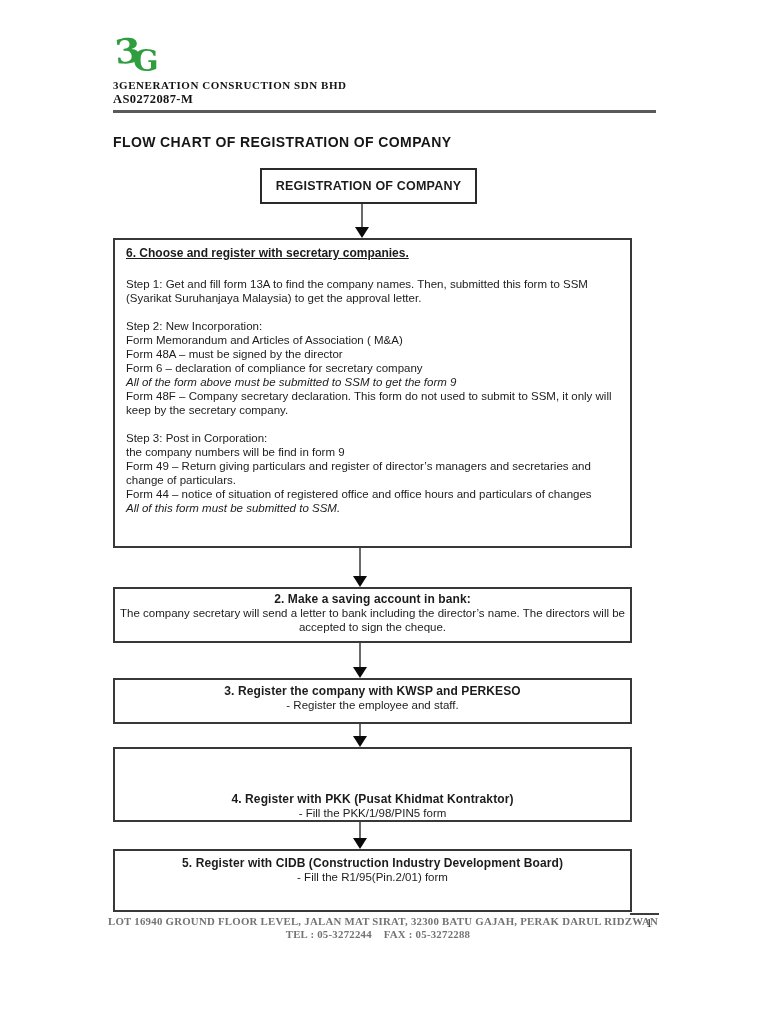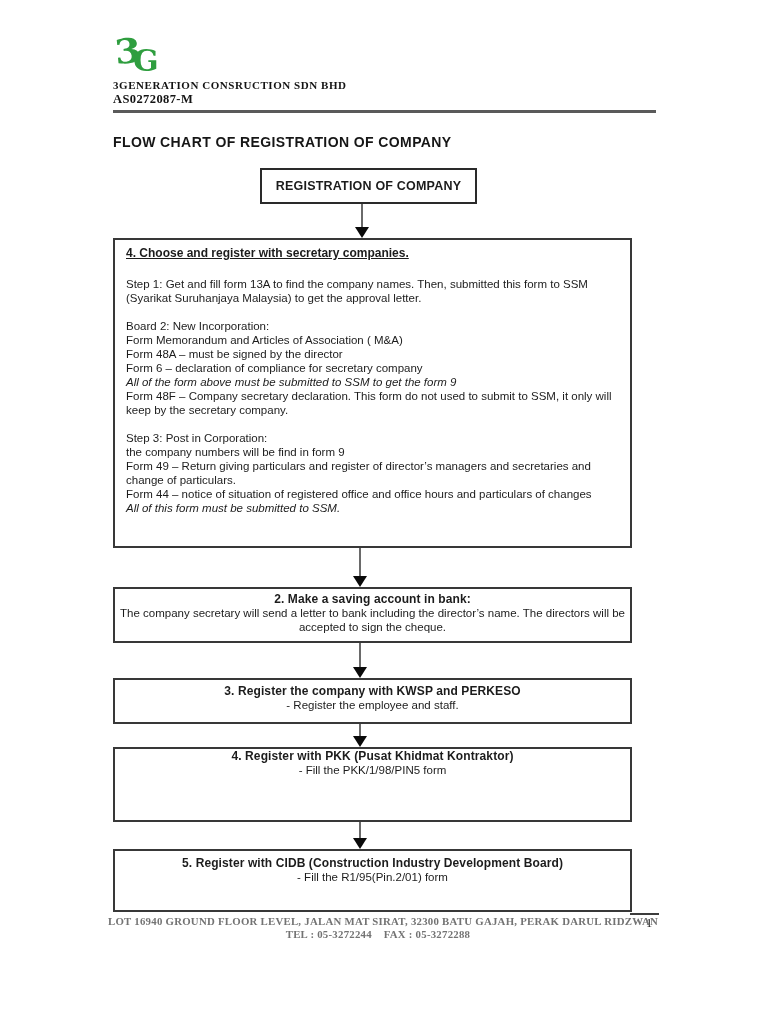--- a/index.html
+++ b/index.html
@@ -66,21 +66,21 @@
     font-size: 12.5px; font-weight: bold; letter-spacing: 0.2px;
   }
   .box1 { top: 238px; height: 310px; padding: 6px 11px 0 11px; text-align: left; }
   .box1 .fb-head { font-size: 12px; font-weight: bold; text-decoration: underline; margin-bottom: 17px; }
   .bline { min-height: 14px; }
   .bline.italic { font-style: italic; }
   .bline.blank { height: 14px; }
 
   .box2 { top: 587px; height: 56px; text-align: center; padding-top: 3px; }
   .box3 { top: 678px; height: 46px; text-align: center; padding-top: 4px; }
-  .box4 { top: 747px; height: 75px; text-align: center; display: flex; flex-direction: column; justify-content: flex-start; }
+  .box4 { top: 747px; height: 75px; text-align: center; display: flex; flex-direction: column; justify-content: flex-end; }
   .box5 { top: 849px; height: 63px; text-align: center; padding-top: 5px; }
   .cb-head { font-size: 12px; font-weight: bold; letter-spacing: 0.1px; }
 
   
   .arrow { position: absolute; width: 14px; display: flex; flex-direction: column; align-items: center; }
   .arrow-line { width: 1.5px; background: #6a6a6a; }
   .arrow-head {
     width: 0; height: 0;
     border-left: 7px solid transparent;
     border-right: 7px solid transparent;
@@ -147,25 +147,25 @@
   <div class="arrow a4">
     <div class="arrow-line"></div>
     <div class="arrow-head"></div>
   </div>
   <div class="arrow a5">
     <div class="arrow-line"></div>
     <div class="arrow-head"></div>
   </div>
 
   <div class="flowbox box1">
-    <div class="fb-head">4. Choose and register with secretary companies.</div>
+    <div class="fb-head">6. Choose and register with secretary companies.</div>
     <div>
         <div class="bline normal">Step 1: Get and fill form 13A to find the company names. Then, submitted this form to SSM (Syarikat Suruhanjaya Malaysia) to get the approval letter.</div>
         <div class="bline blank">&nbsp;</div>
-        <div class="bline normal">Board 2: New Incorporation:</div>
+        <div class="bline normal">Step 2: New Incorporation:</div>
         <div class="bline normal">Form Memorandum and Articles of Association ( M&amp;A)</div>
         <div class="bline normal">Form 48A – must be signed by the director</div>
         <div class="bline normal">Form 6 – declaration of compliance for secretary company</div>
         <div class="bline italic">All of the form above must be submitted to SSM to get the form 9</div>
         <div class="bline normal">Form 48F – Company secretary declaration. This form do not used to submit to SSM, it only will keep by the secretary company.</div>
         <div class="bline blank">&nbsp;</div>
         <div class="bline normal">Step 3: Post in Corporation:</div>
         <div class="bline normal">the company numbers will be find in form 9</div>
         <div class="bline normal">Form 49 – Return giving particulars and register of director’s managers and secretaries and change of particulars.</div>
         <div class="bline normal">Form 44 – notice of situation of registered office and office hours and particulars of changes</div>

